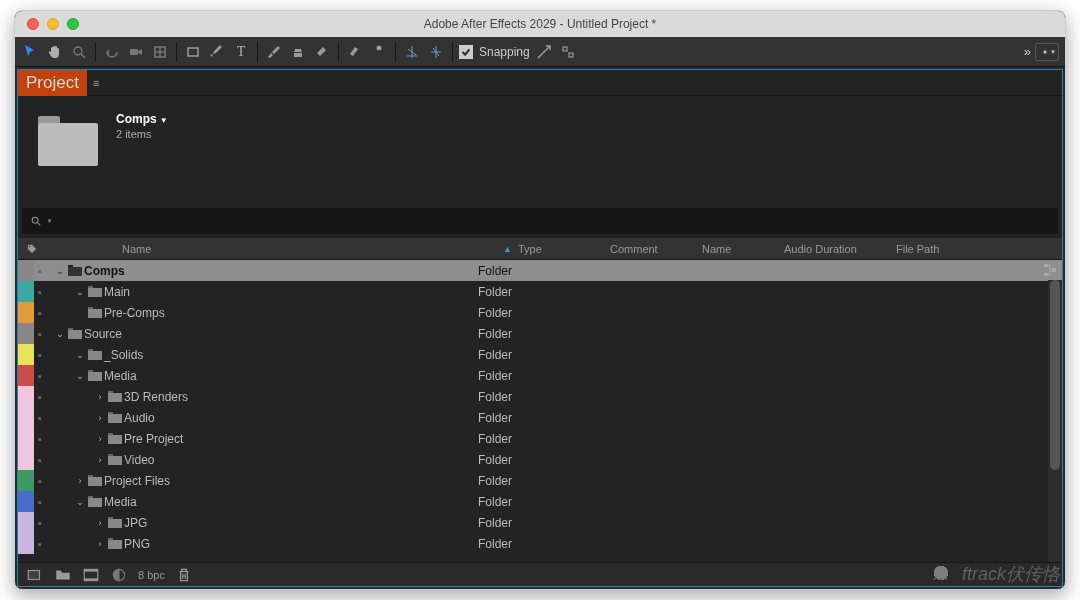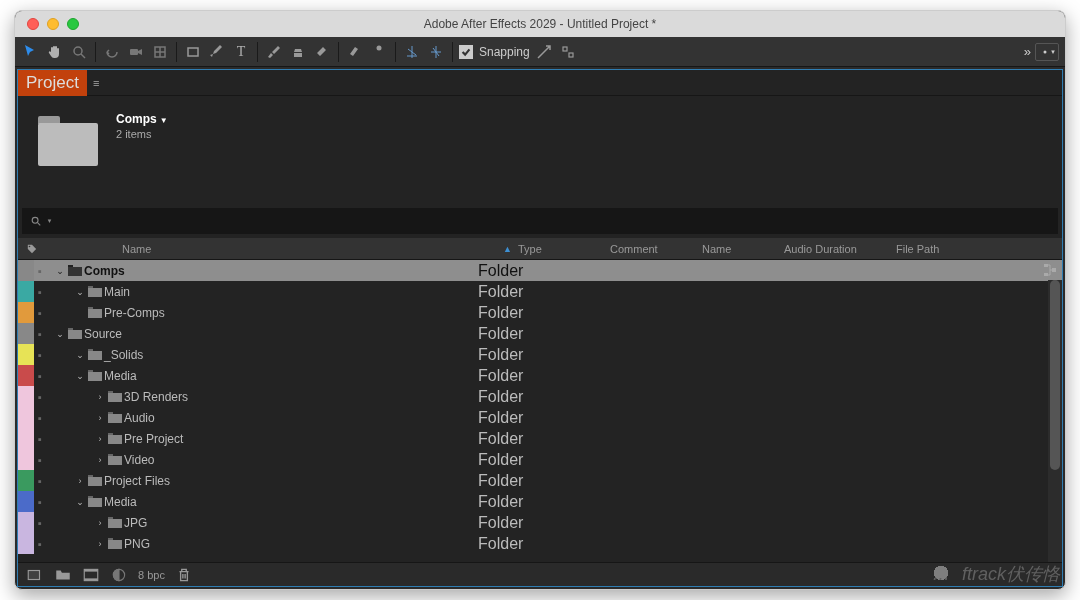--- a/index.html
+++ b/index.html
@@ -54,21 +54,21 @@
   .row-btn { width: 12px; text-align:center; }
   .row-disc { width: 12px; text-align: center; font-size: 9px; cursor: pointer;}
   .row-icon { width: 18px; display: flex; align-items: center; justify-content: center; }
   .folder-ico { width: 14px; height: 11px; position: relative; }
   .folder-ico .t { position: absolute; top: 0; left: 0; width: 5px; height: 3px; background: #666; }
   .folder-ico .b { position: absolute; top: 2px; left: 0; right: 0; bottom: 0; background: #888; }
   .row.selected .folder-ico .b { background: #333; }
   .row.selected .folder-ico .t { background: #222; }
   .row-name { font-size: 12px; }
   .row.selected .row-name { font-weight: bold; color: #111; }
-  .row .type-cell { position: absolute; left: 460px; font-size: 16px; color: #bbb; }
+  .row .type-cell { position: absolute; left: 460px; font-size: 12px; color: #bbb; }
   .row.selected .type-cell { color: #111; }
   .flowchart-btn { position:absolute; right: 4px; top: 2px; width: 16px; height: 16px; fill:#aaa;}
   .scrollbar-v { position: absolute; right: 0; top: 20px; bottom: 0; width: 14px; background: #2c2c2c; }
   .scrollbar-v .thumb { position: absolute; top: 0; left: 2px; right: 2px; height: 190px; background: #555; border-radius: 5px; }
   .footer { height: 24px; background: #2a2a2a; border-top: 1px solid #161616; display: flex; align-items: center; gap: 10px; padding: 0 8px; }
   .footer .f-icon { width: 18px; height: 18px; fill: #999; color: #999; display:flex; align-items:center; justify-content:center;}
   .footer .bpc { color: #999; font-size: 11px; }
   .watermark { position: absolute; right: 20px; bottom: 14px; display: flex; align-items: center; gap: 8px; color: #666; font-size: 18px; font-style: italic; opacity: .9; }
   .wm-chat { width: 26px; height: 22px; border-radius: 50%; background: radial-gradient(circle at 50% 45%, #888 0 40%, transparent 41%); display:flex; align-items:center; justify-content:center;}
   [data-interactable="true"] { cursor: default; }

